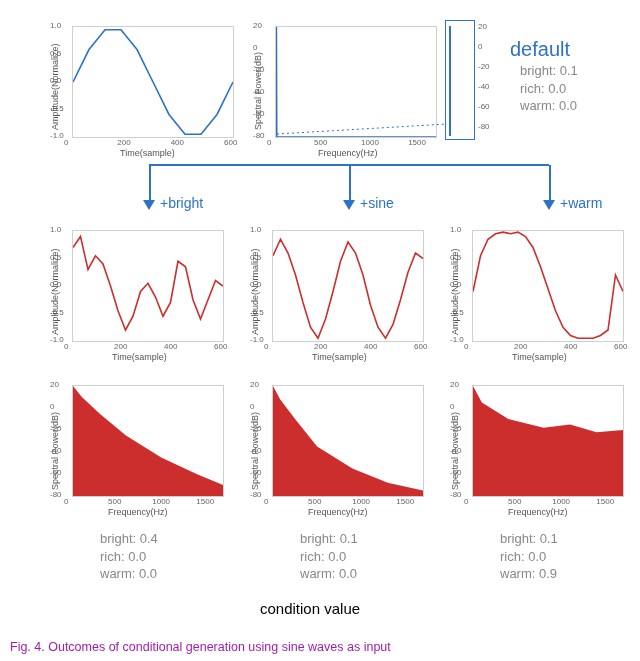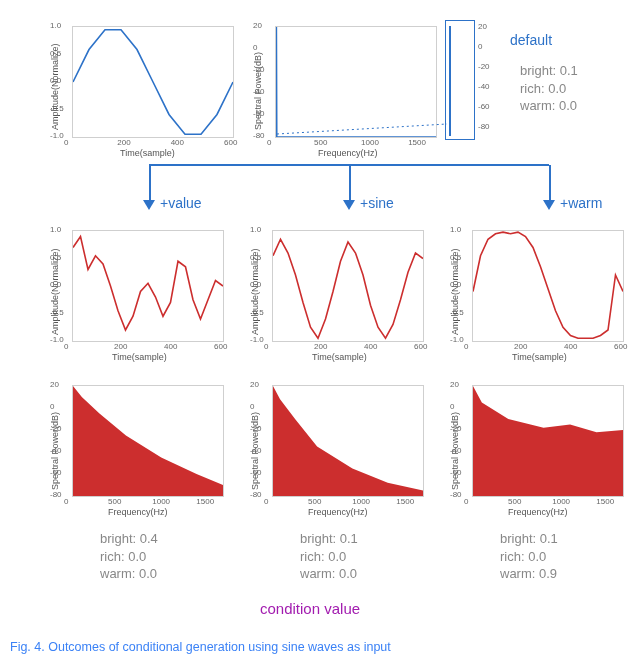--- a/index.html
+++ b/index.html
@@ -1,31 +1,31 @@
 <!DOCTYPE html>
 <html><head>
 <meta charset="utf-8">
 <style>
 html,body{margin:0;padding:0;background:#fff;font-family:Helvetica,Arial,sans-serif;color:#333}
 .page{width:640px;height:661px;box-sizing:border-box;position:relative}
 .text{font-size:13px}
 .big-title{font-size:17px;text-align:center}
 .blue{color:#2d72c8}
-.red{color:#a21caf}
+.red{color:#000000}
 .chart-box{background:#fff;border:1px solid #cfcfcf;position:absolute}
 .axis-label-y{position:absolute;transform:rotate(-90deg);transform-origin:left top;font-size:9px;color:#555;white-space:nowrap}
 .axis-label-x{position:absolute;font-size:9px;color:#555;white-space:nowrap}
 .tick{position:absolute;font-size:8px;color:#666}
 svg{position:absolute;left:0;top:0}
 .mini{border:1px solid #2d72c8;box-sizing:border-box}
 .arrow{position:absolute;width:0;height:0}
 .arrow-down{border-left:6px solid transparent;border-right:6px solid transparent;border-top:10px solid #2d72c8}
 .vline{position:absolute;width:2px;background:#2d72c8}
 .cond-block{position:absolute;font-size:13px;color:#888;line-height:1.35}
-.caption-line{position:absolute;font-size:12.5px;color:#3b82f6}
+.caption-line{position:absolute;font-size:12.5px;color:#a21caf}
 </style>
 </head>
 <body>
 <div class="page">
 
 
 <div class="chart-box" id="cx-default_waveform" style="left:72px;top:26px;width:160px;height:110px">
       <svg width="160" height="110">
         <path d="M 0 55 L 16 22.55000000000001 L 32 2.75 L 48 2.75 L 64 22.55000000000001 L 80 55 L 96 87.45 L 112 107.25 L 128 107.25 L 144 87.45 L 160 55" fill="none" stroke="#2d72c8" stroke-width="1.6"></path>
       </svg>
@@ -51,38 +51,38 @@
 <div class="tick" style="left:478px;top:42px">0</div>
 <div class="tick" style="left:478px;top:62px">-20</div>
 <div class="tick" style="left:478px;top:82px">-40</div>
 <div class="tick" style="left:478px;top:102px">-60</div>
 <div class="tick" style="left:478px;top:122px">-80</div>
 
 <svg style="position:absolute;left:275px;top:26px" width="200" height="120">
   <line x1="2" y1="108" x2="172" y2="98" stroke="#2d72c8" stroke-width="1" stroke-dasharray="2 3"></line>
 </svg>
 
-<div class="blue" style="position:absolute;left:510px;top:32px;font-size:14px">default</div>
+<div class="blue" style="position:absolute;left:510px;top:38px;font-size:20px">default</div>
 <div class="cond-block" style="left:520px;top:62px">
   <div>bright: 0.1</div>
   <div>rich: 0.0</div>
   <div>warm: 0.0</div>
 </div>
 
 <div class="vline" style="left:149px;top:165px;height:35px"></div>
 <div class="arrow arrow-down" style="left:143px;top:200px"></div>
 <div class="vline" style="left:349px;top:165px;height:35px;width:2px;background:#2d72c8"></div>
 <div class="arrow arrow-down" style="left:343px;top:200px"></div>
 <svg style="position:absolute;left:149px;top:163px" width="410" height="4">
       <line x1="0" y1="2" x2="400" y2="2" stroke="#2d72c8" stroke-width="2"></line>
     </svg>
 <div class="vline" style="left:549px;top:165px;height:35px"></div>
 <div class="arrow arrow-down" style="left:543px;top:200px"></div>
 
-<div class="blue text" style="position:absolute;left:160px;top:195px;font-size:14px">+value</div>
+<div class="blue text" style="position:absolute;left:160px;top:195px;font-size:14px">+bright</div>
 <div class="blue text" style="position:absolute;left:360px;top:195px;font-size:14px">+sine</div>
 <div class="blue text" style="position:absolute;left:560px;top:195px;font-size:14px">+warm</div>
 
 <div class="chart-box" id="cx-bright_waveform" style="left:72px;top:230px;width:150px;height:110px">
       <svg width="150" height="110">
         <path d="M 0 16.5 L 7.5 5.5 L 15 38.5 L 22.5 24.75 L 30 33 L 37.5 55 L 45 79.75 L 52.5 99 L 60 85.25 L 67.5 60.5 L 75 52.25 L 82.5 66 L 90 85.25 L 97.5 71.5 L 105 30.25 L 112.5 35.75 L 120 68.75 L 127.5 88 L 135 68.75 L 142.5 49.49999999999999 L 150 55" fill="none" stroke="#cc2e2e" stroke-width="1.6"></path>
       </svg>
     </div>
 <div class="axis-label-y" style="left:50px;top:335px">Amplitude(Normalize)</div>
 <div class="axis-label-x" style="left:112px;top:352px">Time(sample)</div>

